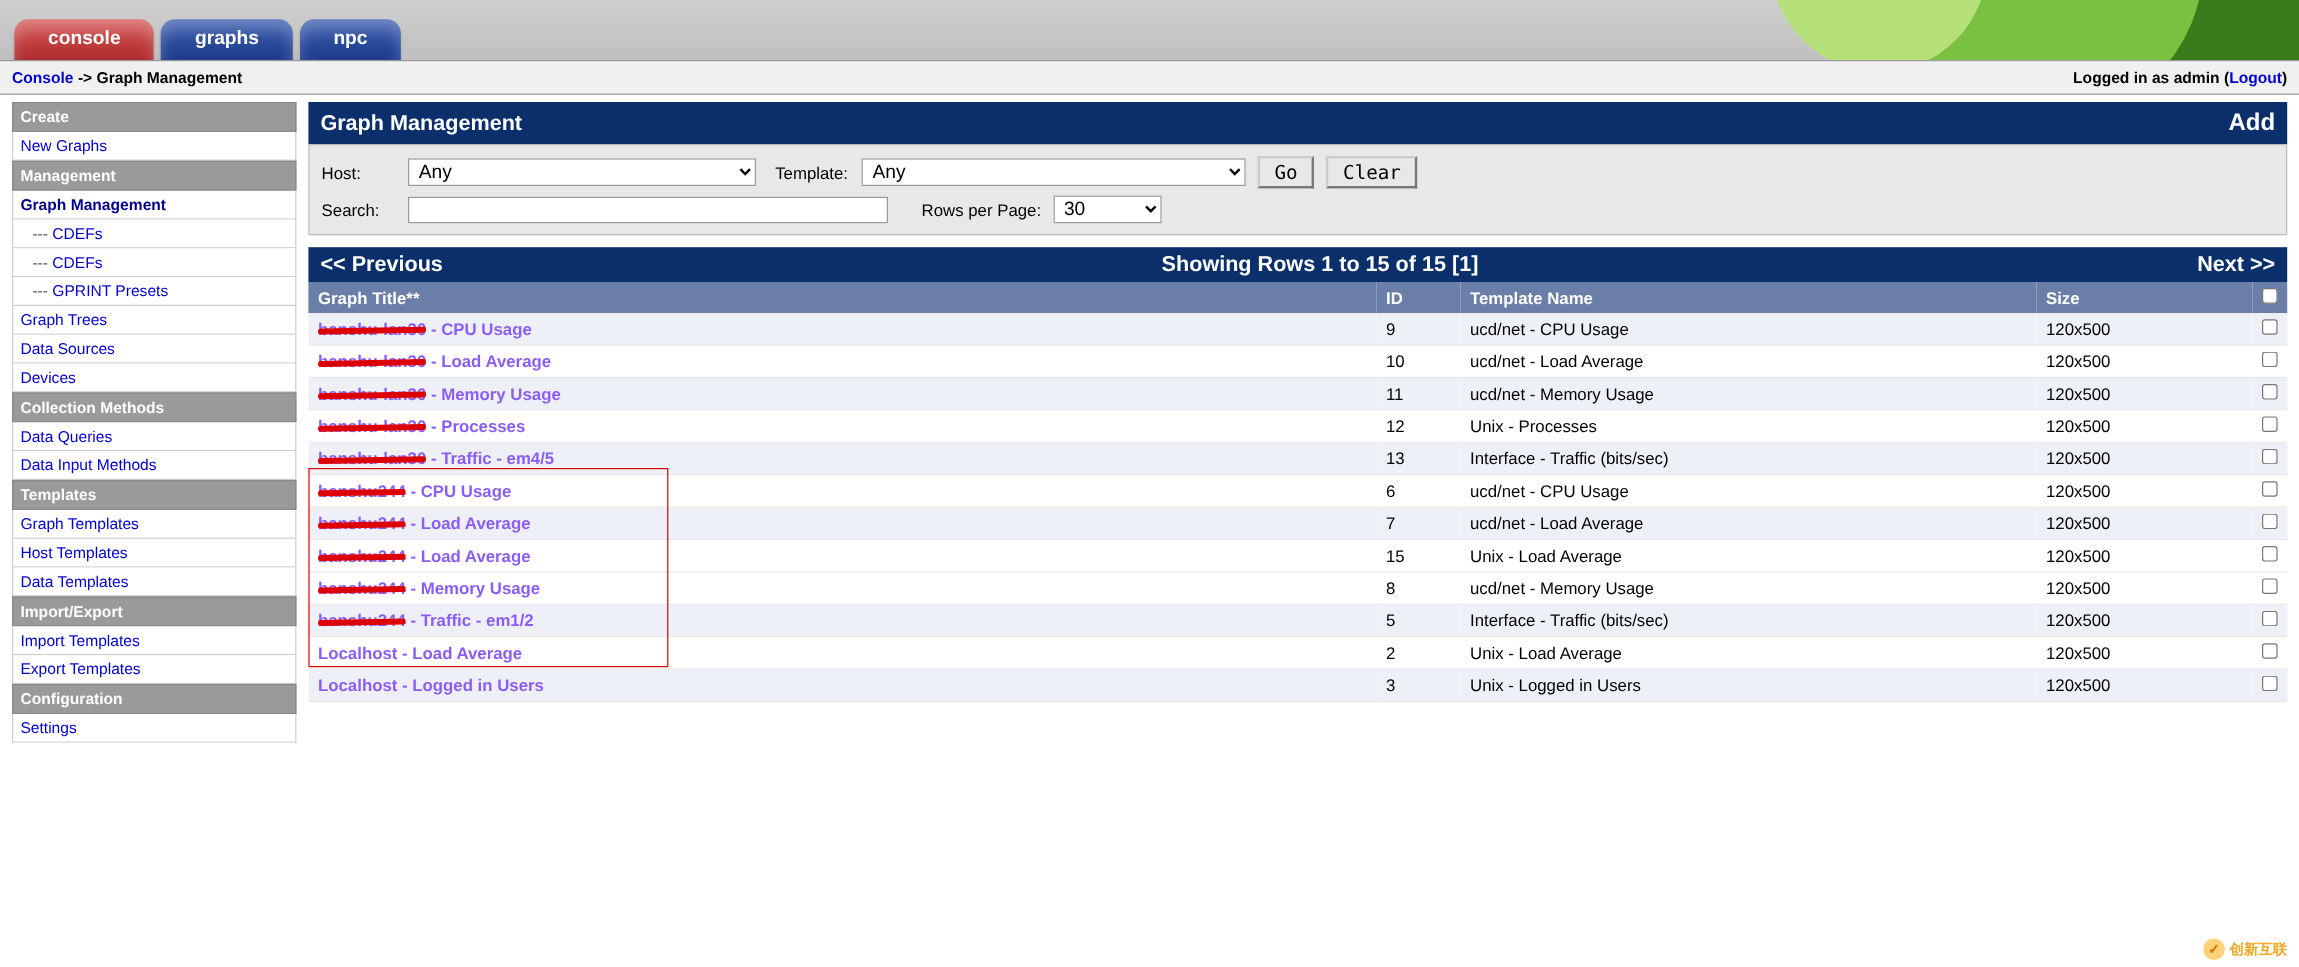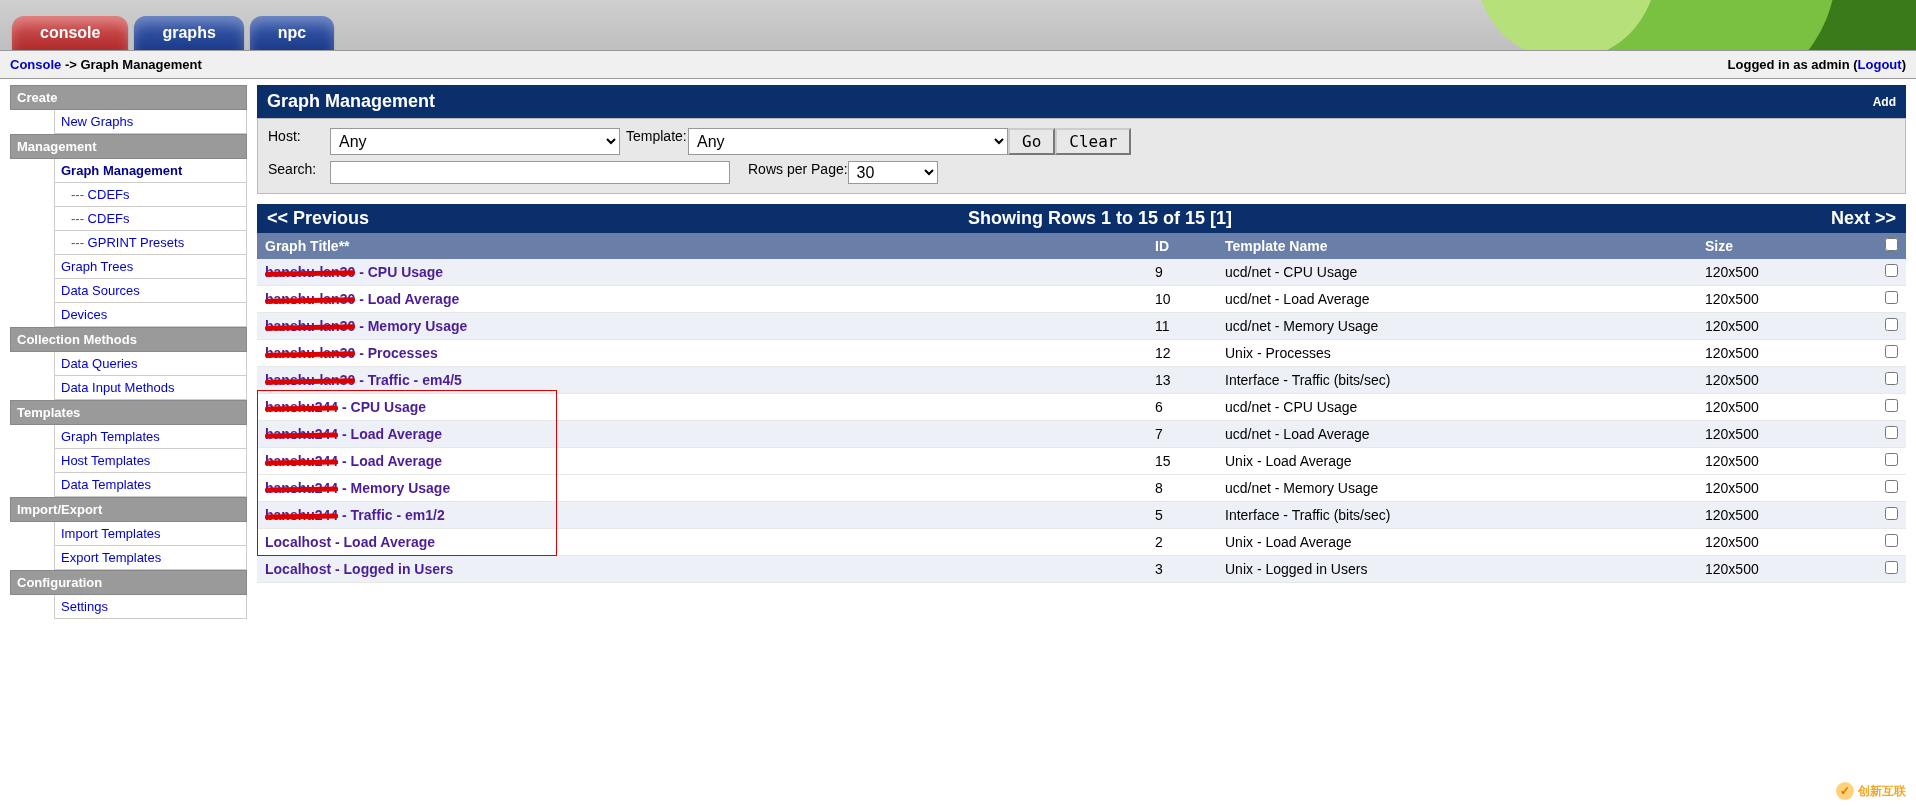--- a/index.html
+++ b/index.html
@@ -17,46 +17,46 @@
   
   .breadcrumb-row { background:#f0f0f0; border-top:1px solid #999; border-bottom:1px solid #999; padding:6px 10px; display:flex; justify-content:space-between; font-size:13px;font-weight:bold;}
   .breadcrumb-row a { color:#0000d0; text-decoration:none; }
   
   
   .layout { display:flex; align-items:flex-start; padding:6px 10px 0 10px; gap:10px;}
   
   
   .sidebar { width:237px; flex:none; }
   .side-header { background:#9a9a9a; color:#fff; font-weight:bold; font-size:13px; padding:4px 6px; border:1px solid #888;}
-  .side-item { display:block; padding:4px 6px; border:1px solid #ccc; border-top:none; color:#0000d0; text-decoration:none; font-size:13px; background:#fff;margin-left:44px;}
+  .side-item { display:block; padding:4px 6px; border:1px solid #ccc; border-top:none; color:#0000d0; text-decoration:none; font-size:13px; background:#fff;}
   .side-item.active { font-weight:bold; color:#00008b;}
   .side-sub { padding-left:10px; }
   .side-sub::before { content:"--- "; color:#555; }
   
   
   .main { flex:1; }
   .panel-header { background:#0a2f6b; color:#fff; font-weight:bold; font-size:18px; padding:6px 10px; display:flex; justify-content:space-between; align-items:center;}
-  .panel-header a { color:#fff; text-decoration:none; font-size:12px;}
+  .panel-header a { color:#fff; text-decoration:none; font-size:20px;}
   
   .filter-box { background:#e8e8e8; border:1px solid #bbb; padding:6px 10px; }
-  .filter-row { display:flex; padding:3px 0; font-size:14px;}
+  .filter-row { display:flex; align-items:center; gap:10px; padding:3px 0; font-size:14px;}
   .filter-row label { min-width:62px; }
   .filter-row select, .filter-row input[type=text] { font-size:16px; padding:1px 4px; border:1px solid #999; background:#fff;}
   .filter-row button { font-family: monospace; font-size:16px; padding:2px 12px; border:2px outset #ccc; background:#e8e8e8; cursor:pointer;}
   
   .pager { background:#0a2f6b; color:#fff; font-weight:bold; font-size:18px; padding:4px 10px; display:flex; justify-content:space-between; margin-top:10px;}
   .pager a { color:#fff; text-decoration:none; }
   
   table.data { width:100%; border-collapse:collapse; }
   table.data th { background:#6a7fa8; color:#fff; text-align:left; padding:5px 8px; font-size:14px; font-weight:bold;}
   table.data th:last-child { width:28px; text-align:center;}
   table.data td { padding:5px 8px; font-size:14px; border-bottom:1px solid #e8e8e8;}
   table.data tr.odd td { background:#edf0f6; }
   table.data tr.even td { background:#ffffff; }
-  table.data td.title a { color:#4c1d95; font-weight:bold; text-decoration:none;}
+  table.data td.title a { color:#8b5cf6; font-weight:bold; text-decoration:none;}
   table.data td.cb { text-align:center; width:28px;}
   
   .col-id { width:70px; }
   .col-tpl { width:480px; }
   .col-size { width:180px; }
   
   .redact { position:relative; display:inline-block; }
   .redact::after { content:""; position:absolute; left:0; top:45%; height:5px; width:100%; background:#d00; border-radius:2px; transform:rotate(-1deg);}
   
   .highlight-box { position:absolute; border:1px solid #d00; pointer-events:none; }

